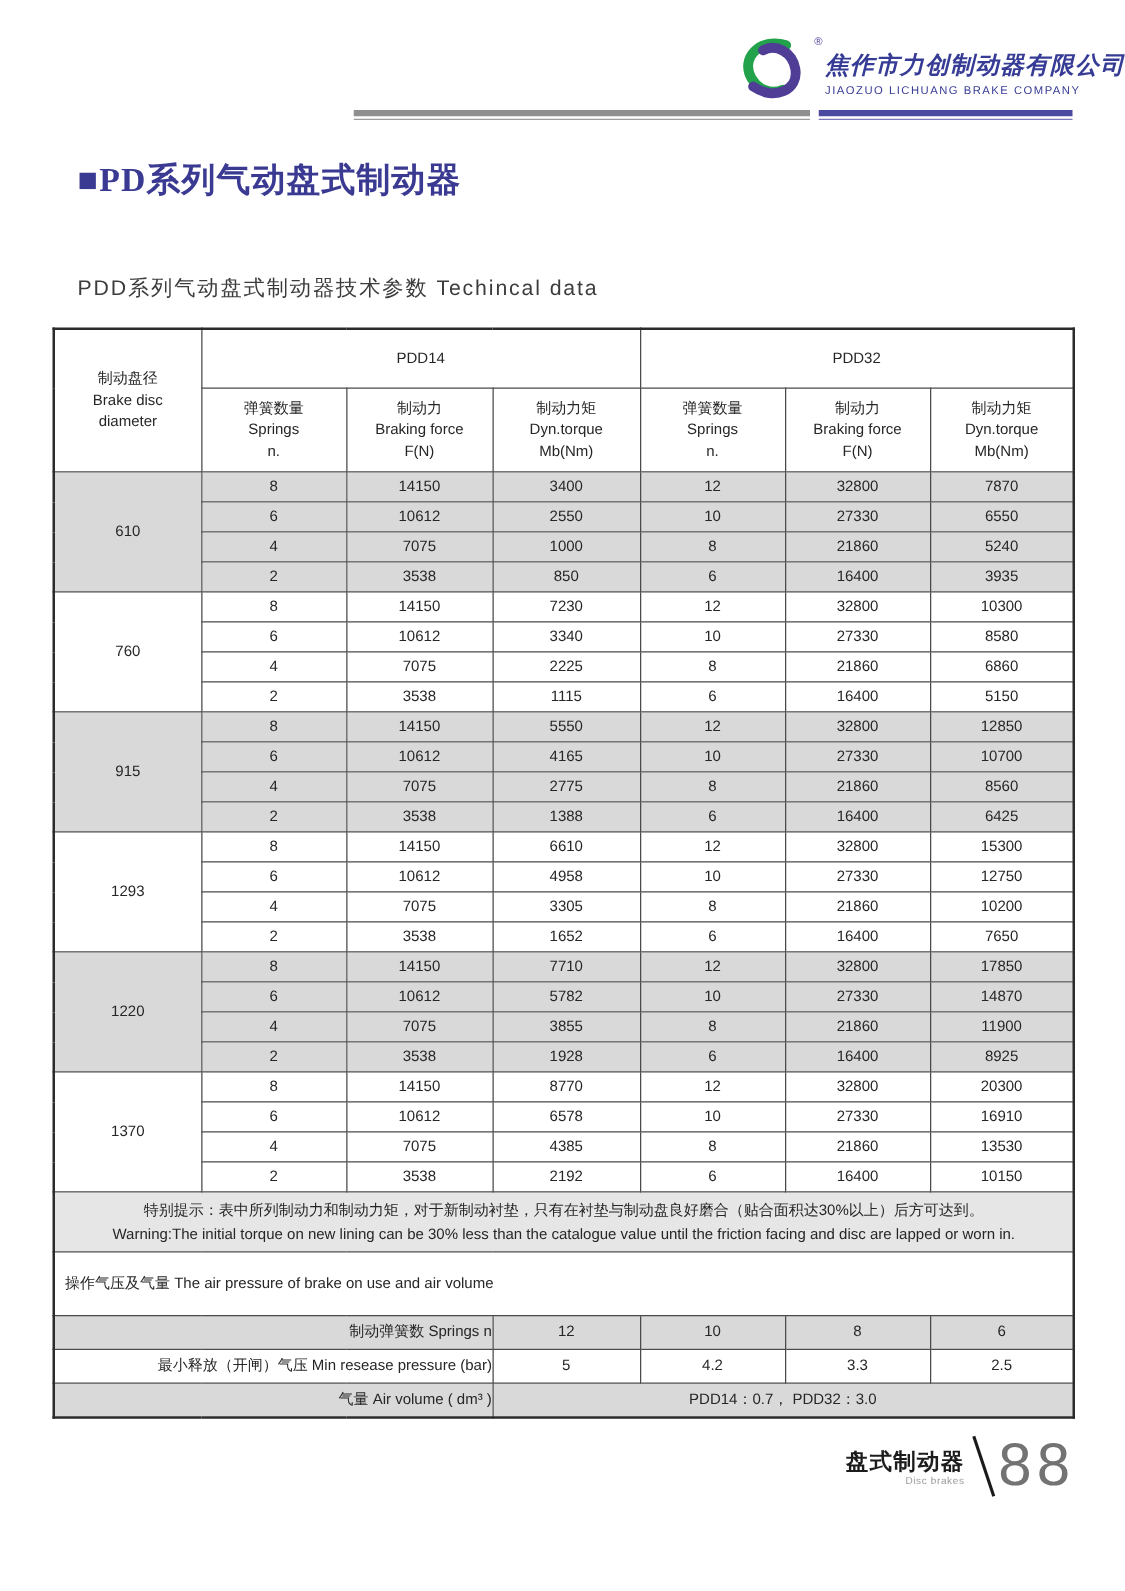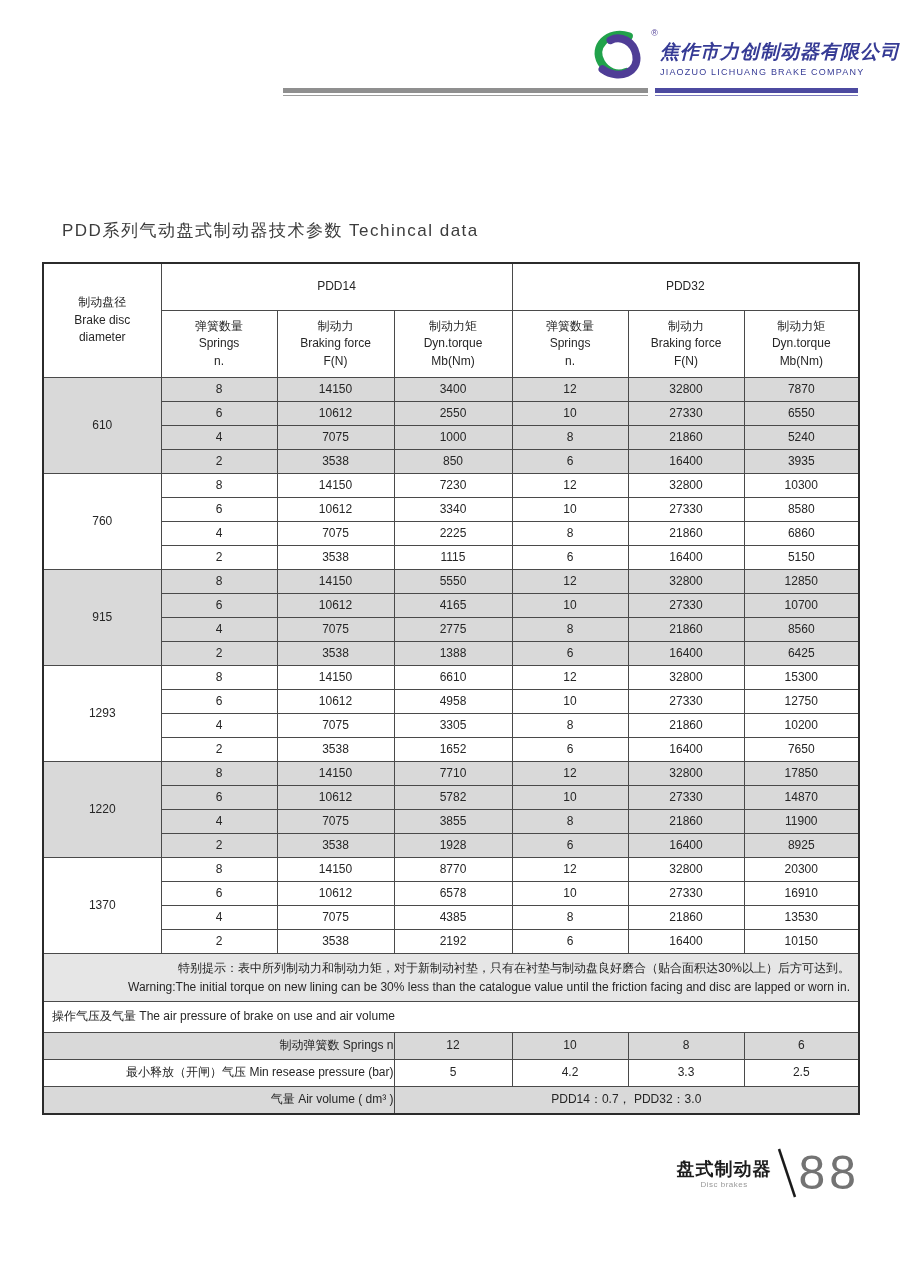--- a/index.html
+++ b/index.html
@@ -32,32 +32,32 @@
 
   
   table.ttable{position:absolute;left:42px;top:262px;width:816px;border-collapse:collapse;
       table-layout:fixed;font-size:12px;color:#262626;border:2px solid #2b2b2b;}
   .ttable th,.ttable td{border:1px solid #4a4a4a;text-align:center;vertical-align:middle;
       padding:0;font-weight:normal;line-height:1.45;overflow:hidden;}
   .ttable thead .r1 th{height:46px;}
   .ttable thead .r2 th{height:66px;}
   .ttable tbody tr.data td{height:23px;}
   tr.shaded td{background:#d9d9d9;}
-  tr.note-row td{background:#e6e6e6;text-align:right;padding:5px 8px;height:36px;line-height:1.55;}
-  tr.sect-row td{text-align:left;padding:6px 8px;height:16px;background:#ffffff;}
+  tr.note-row td{background:#e6e6e6;text-align:center;padding:5px 8px;height:36px;line-height:1.55;}
+  tr.sect-row td{text-align:left;padding:16px 8px;height:16px;background:#ffffff;}
   tr.p-row td{height:26px;}
   tr.p-row td.label{text-align:right;padding-left:8px;}
   tr.shade2 td{background:#d9d9d9;}
 
   
   .footer{position:absolute;top:1147px;left:560px;width:300px;display:flex;
       justify-content:flex-end;align-items:center;}
   .f-label{text-align:right;margin-right:3px;}
   .f-cn{font-size:18px;font-weight:bold;color:#1c1c1c;letter-spacing:1px;white-space:nowrap;}
-  .f-en{font-size:8px;color:#999;margin-top:-1px;letter-spacing:0.5px;text-align:center;}
+  .f-en{font-size:8px;color:#999;margin-top:-1px;letter-spacing:0.5px;}
   .f-slash{margin:0 1px;}
   .f-num{font-family:Liberation Sans, sans-serif;font-size:48px;color:#737373;
       letter-spacing:4px;line-height:1;}
 </style>
 </head>
 <body>
 
 <div class="page">
 
   <div class="logo">
@@ -73,20 +73,21 @@
       <div class="logo-en">JIAOZUO LICHUANG BRAKE COMPANY</div>
     </div>
   </div>
 
   <div class="bar gray"></div>
   <div class="bar-under gray"></div>
   <div class="bar purple"></div>
   <div class="bar-under purple"></div>
 
   <div class="h1">
+    <span class="h1-cn">■PD系列气动盘式制动器</span>
   </div>
   <div class="sect-title">PDD系列气动盘式制动器技术参数 Techincal data</div>
 
   <table class="ttable">
     <colgroup>
       <col style="width:118px">
         <col style="width:116px">
         <col style="width:117px">
       <col style="width:118px">
         <col style="width:116px">

